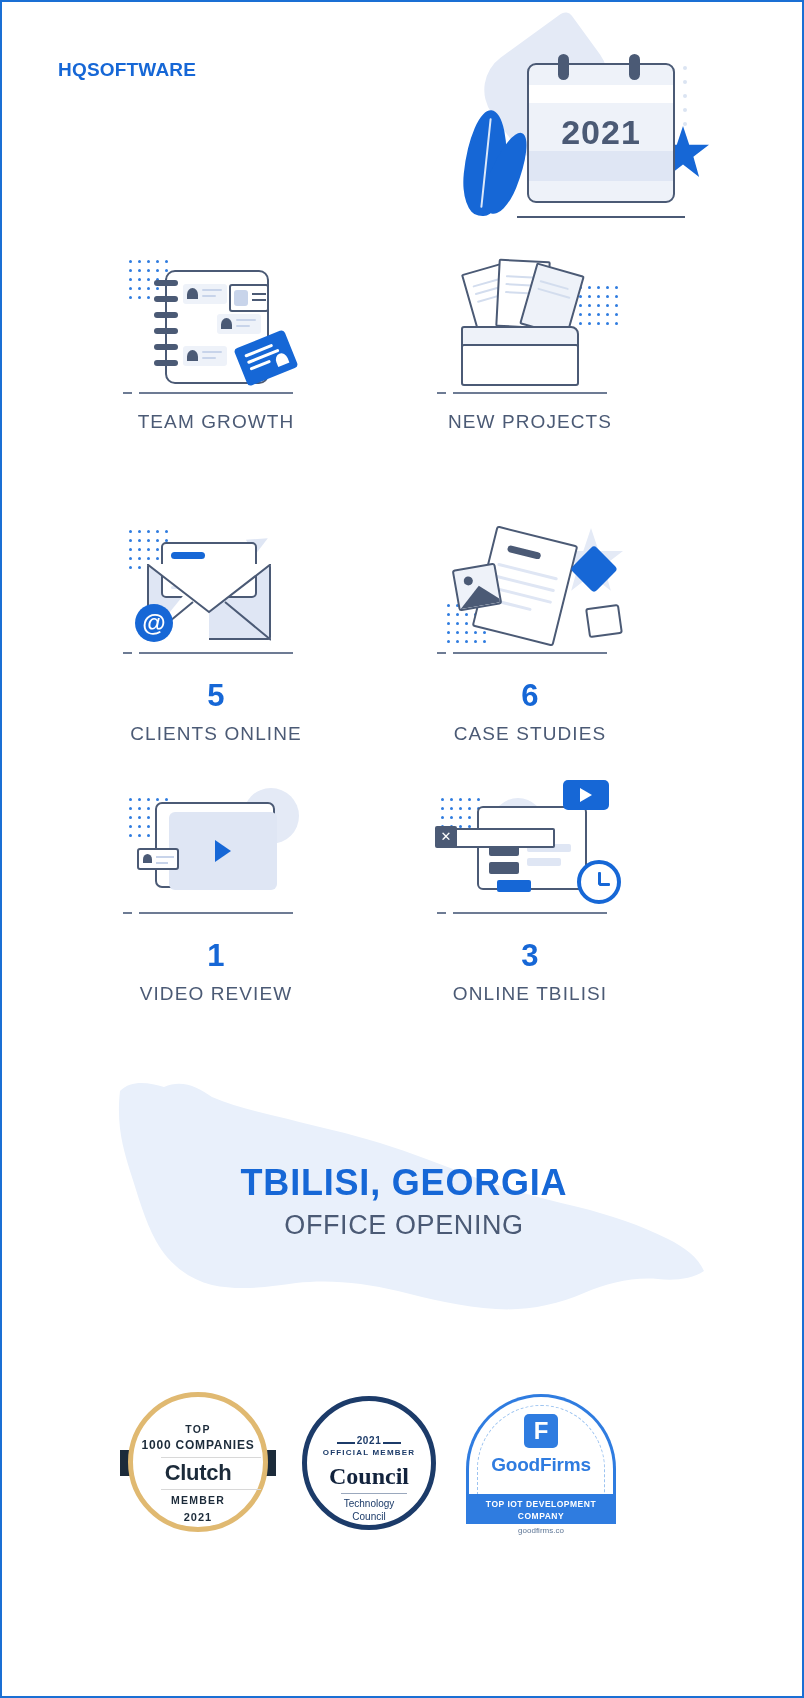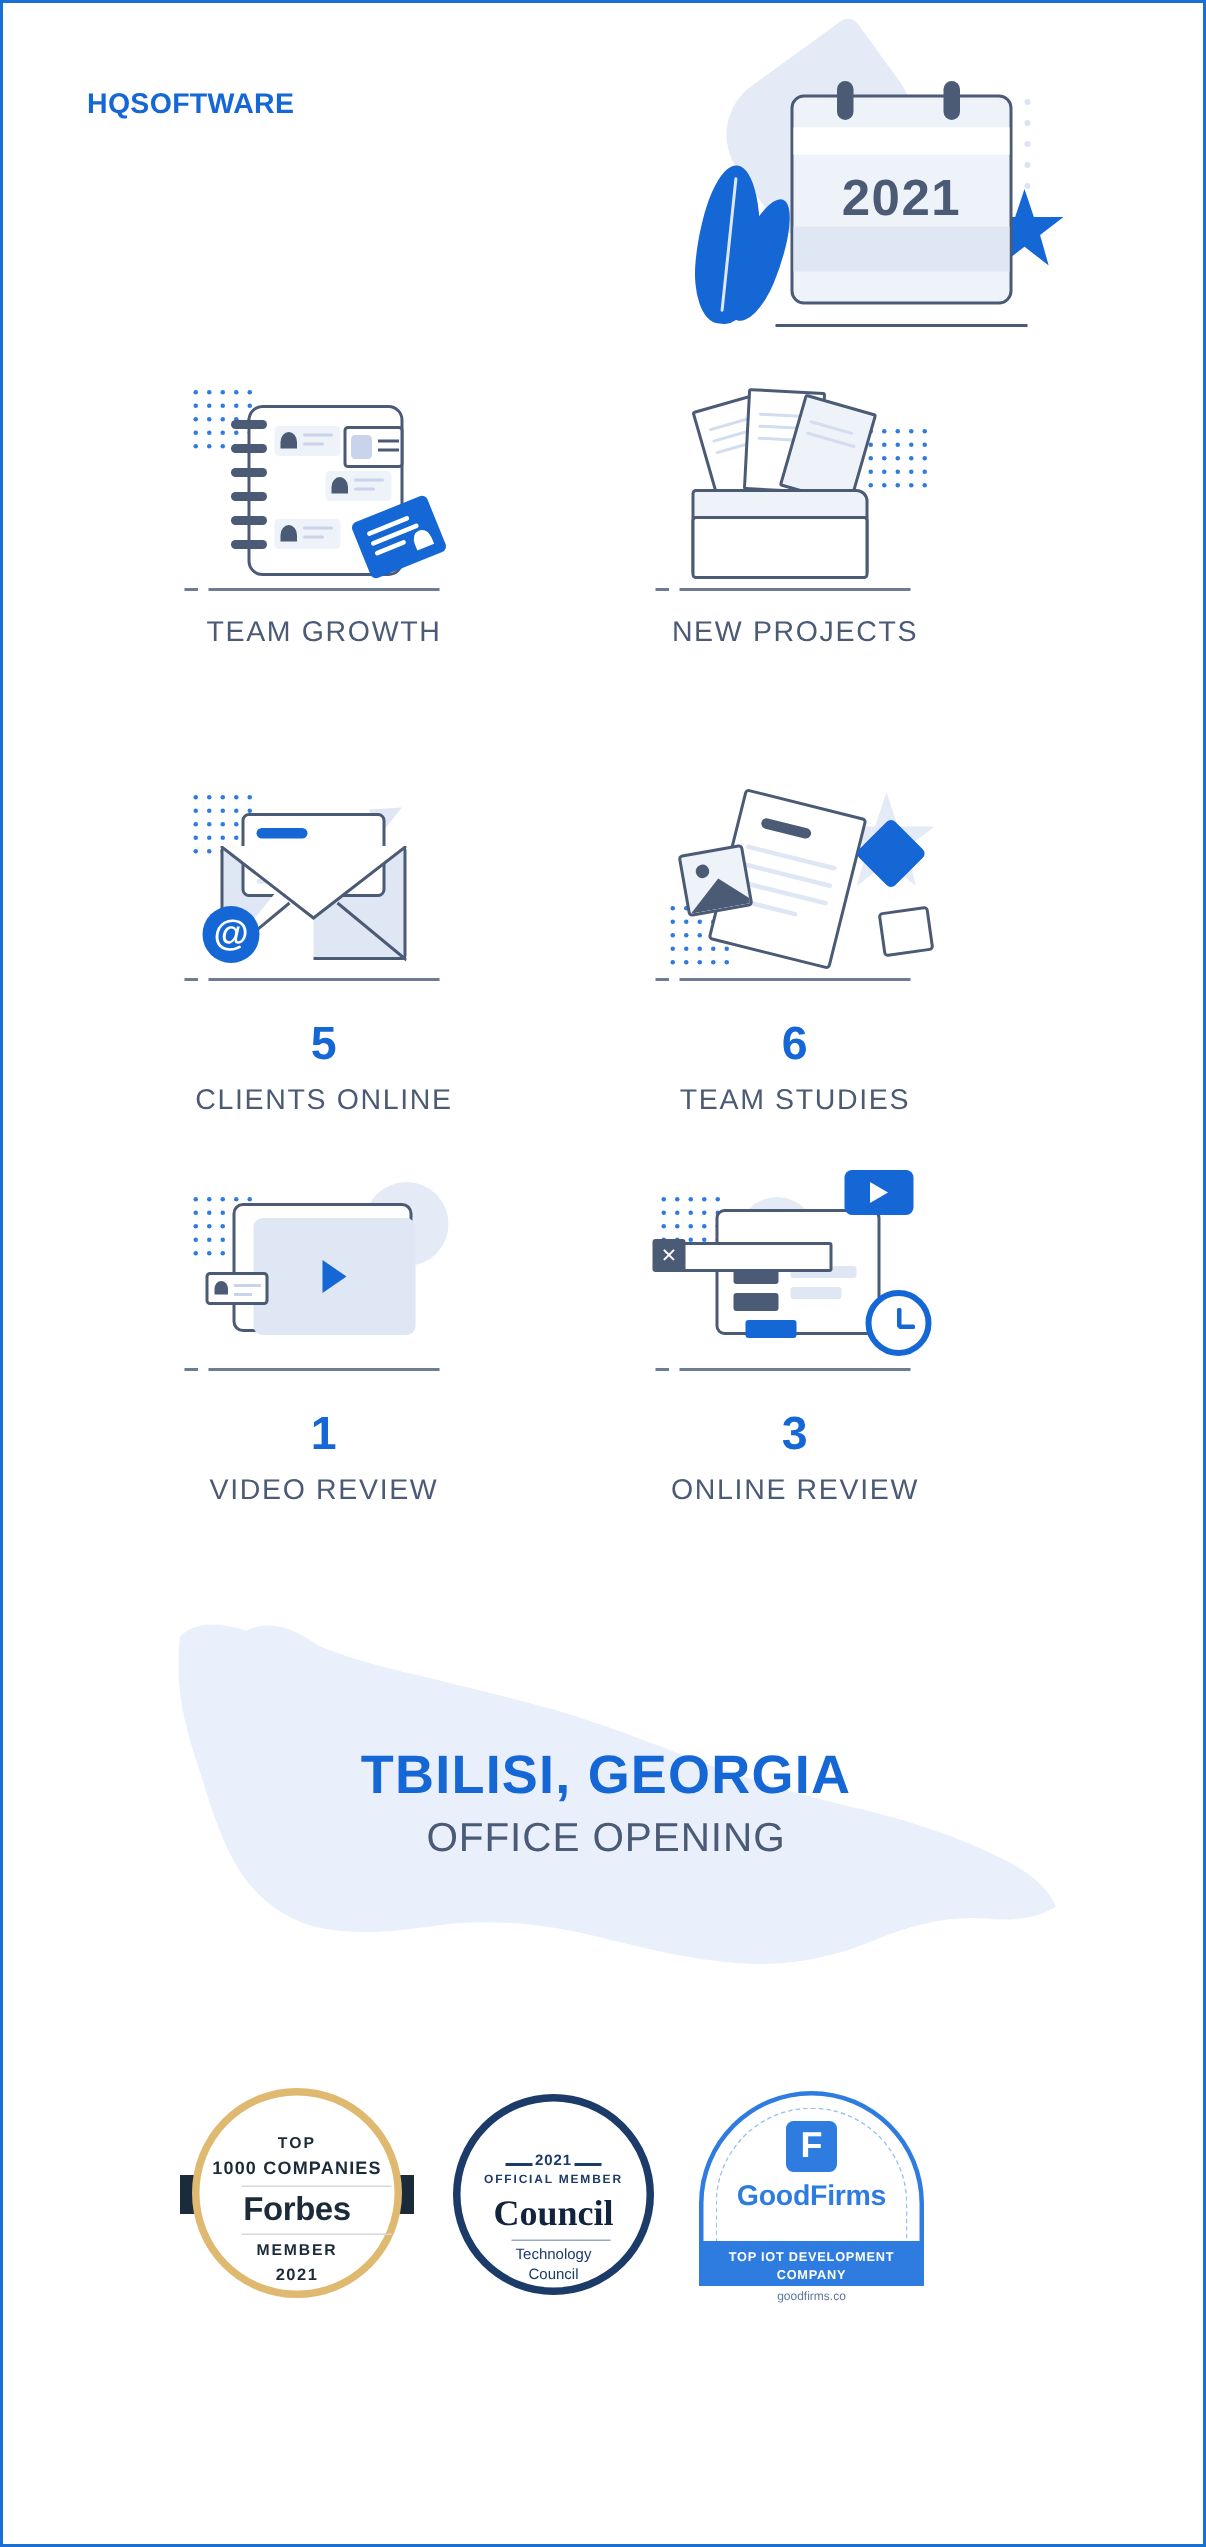--- a/index.html
+++ b/index.html
@@ -631,21 +631,21 @@
           </div>
           <div class="cs-img">
             <div class="sun"></div>
             <div class="mt"></div>
           </div>
           <div class="cs-badge"></div>
           <div style="position:absolute;right:4px;bottom:26px;width:34px;height:30px;background:#ffffff;border:2px solid #4b5a75;border-radius:3px;transform:rotate(-8deg);"></div>
           <div class="ground"></div>
         </div>
         <div class="stat-value">6</div>
-        <div class="stat-label">TEAM STUDIES</div>
+        <div class="stat-label">CASE STUDIES</div>
       </div>
     </div>
 
     <div class="stat-row">
       <div class="stat left">
         <div class="stat-art">
           <div class="blob-circle" style="right:12px;top:16px;width:56px;height:56px;"></div>
           <div class="dotgrid" style="left:8px;top:26px;">
               <span style="left: 0px; top: 0px;"></span>
               <span style="left: 9px; top: 0px;"></span>
@@ -730,21 +730,21 @@
           <div class="oe-play">
             <div class="tri"></div>
           </div>
           <div class="oe-clock">
             <div class="hand" style="left:17px;top:8px;width:2.5px;height:13px;"></div>
             <div class="hand" style="left:18px;top:19px;width:11px;height:2.5px;"></div>
           </div>
           <div class="ground"></div>
         </div>
         <div class="stat-value">3</div>
-        <div class="stat-label">ONLINE REVIEW</div>
+        <div class="stat-label">ONLINE TBILISI</div>
       </div>
     </div>
   </div>
 
   <svg class="map-svg" viewBox="0 0 600 290">
     <path d="M8 34 C20 22 38 26 52 30 C70 22 86 30 100 40 C124 50 150 56 176 62
              C206 70 236 76 268 86 C300 96 330 108 362 120 C396 132 430 142 466 150
              C498 158 528 168 556 182 C572 190 586 200 592 214
              C580 222 562 224 546 222 C520 220 496 226 472 236
              C444 248 414 254 384 252 C350 250 318 242 286 234
@@ -757,21 +757,21 @@
 
   <div class="badges">
 
     <div class="badge clutch">
       <div class="clutch-tab l"></div>
       <div class="clutch-tab r"></div>
       <div class="clutch-ring">
         <div class="clutch-top">TOP</div>
         <div class="clutch-sub">1000 COMPANIES</div>
         <div class="clutch-rule"></div>
-        <div class="clutch-word">Forbes</div>
+        <div class="clutch-word">Clutch</div>
         <div class="clutch-rule2"></div>
         <div class="clutch-global">MEMBER</div>
         <div class="clutch-year">2021</div>
       </div>
     </div>
 
     <div class="badge forbes">
       <div class="forbes-ring">
         <div class="forbes-rule-l"></div>
         <div class="forbes-rule-r"></div>

